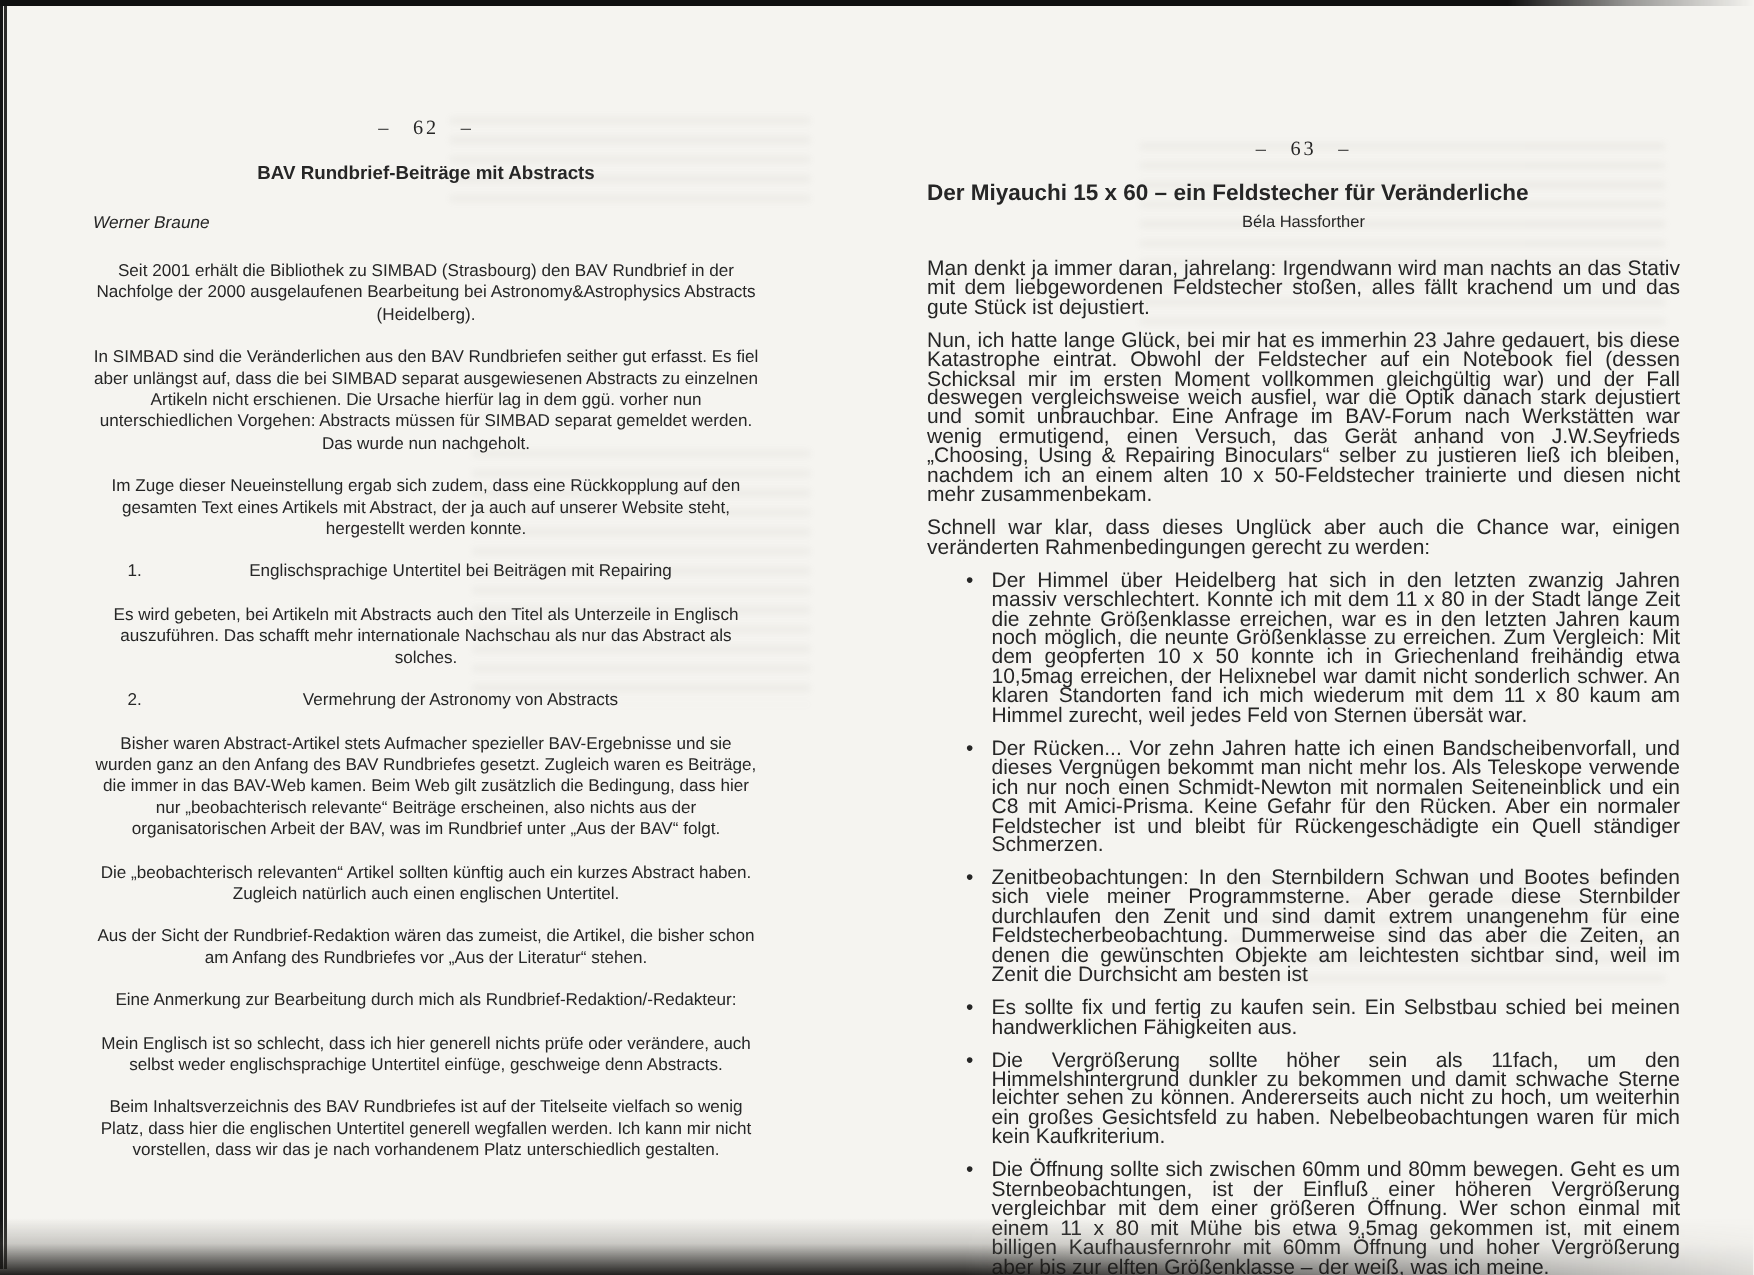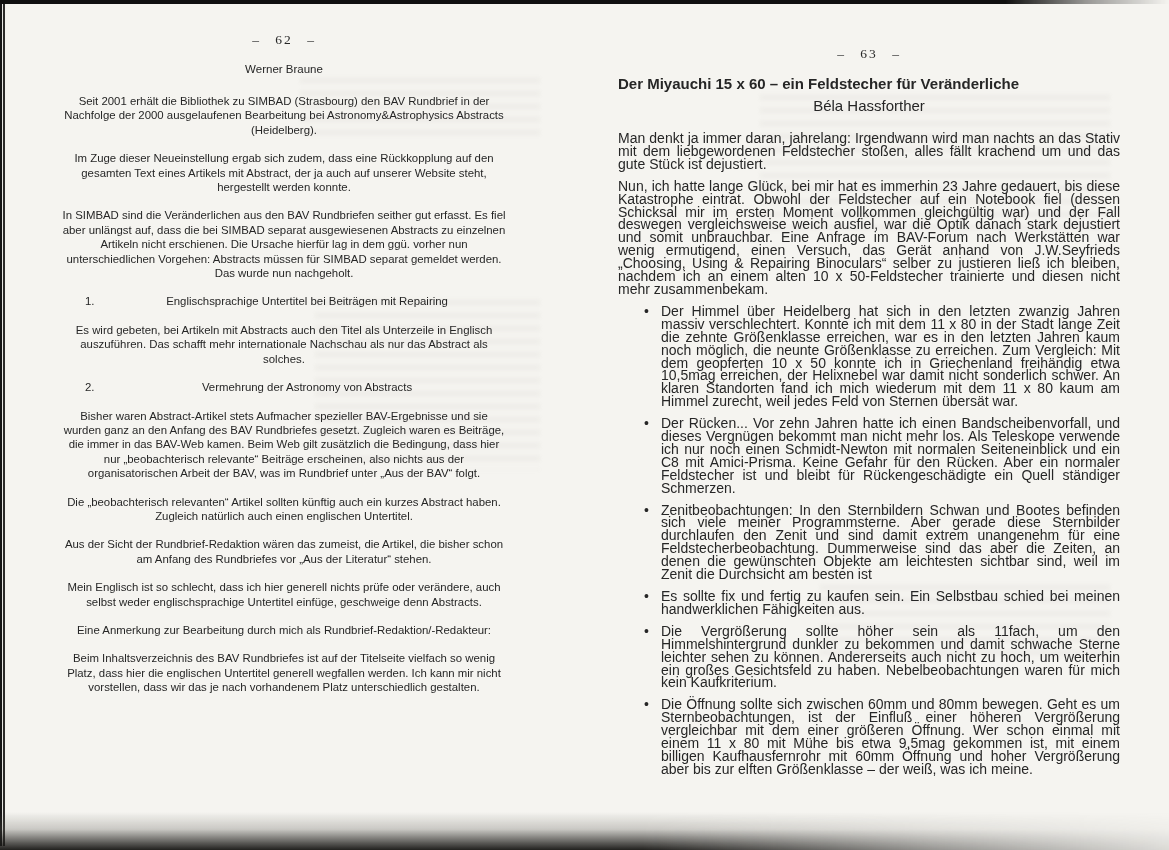--- a/index.html
+++ b/index.html
@@ -4,56 +4,56 @@
 <style>
   html, body {
     margin: 0; padding: 0;
     width: 1169px; height: 850px;
     overflow: hidden;
     background: #f5f4f0;
     font-family: "Liberation Sans", sans-serif;
     color: #262626;
     position: relative;
   }
-  .page { position: absolute; }
+  .page { position: absolute; margin-top: 45px; }
 
   
   #left-page { left: 62px; top: 32px; width: 444px; }
   #left-page .pageno {
     text-align: center;
     font-family: "Liberation Serif", serif;
     font-size: 13.5px; letter-spacing: 2px; word-spacing: 9px;
     margin: 0 0 15px 0;
   }
   #left-page .title {
     font-size: 12.5px; font-weight: bold; text-align: center;
     margin: 0 0 21px 0;
   }
-  #left-page .author { text-align: center; font-size: 11.5px; margin: 0 0 19px 0; }
+  #left-page .author { font-size: 11.5px; margin: 0 0 19px 0; font-style: italic; }
   #left-page p, #left-page .uheading, #left-page .numline {
     font-size: 11.4px; line-height: 14.4px;
     margin: 0 0 14px 0; text-align: center;
   }
   .uheading { text-decoration: underline; }
   .numline { position: relative; padding-left: 46px; }
   .numline .num { position: absolute; left: 23px; }
 
   
   #right-page { left: 618px; top: 46px; width: 502px; }
   #right-page .pageno {
     text-align: center;
     font-family: "Liberation Serif", serif;
     font-size: 13.5px; letter-spacing: 2px; word-spacing: 9px;
     margin: 0 0 13px 0;
   }
   #right-page .title {
     font-size: 15px; font-weight: bold; 
     margin: 0 0 5px 0;
   }
-  #right-page .author { text-align: center; font-size: 15px; margin: 0 0 18px 0; }
+  #right-page .author { text-align: center; font-size: 11px; margin: 0 0 18px 0; }
   #right-page p, #right-page .bullet {
     font-size: 14px; line-height: 12.9px;
     text-align: justify; margin: 0 0 9px 0;
   }
   .bullet { position: relative; margin-left: 26px !important; padding-left: 17px; }
   .bullet .b { position: absolute; left: 0; top: 0; }
 
   
   #edge-left {
     position: absolute; left: 0; top: 0; width: 6px; height: 846px;
@@ -91,54 +91,56 @@
 </head>
 <body>
 
 <div class="ghost" id="ghost-a"></div>
 <div class="ghost" id="ghost-b"></div>
 <div class="ghost" id="ghost-c"></div>
 <div class="ghost" id="ghost-d"></div>
 
 <section class="page" id="left-page">
   <div class="pageno">– 62 –</div>
+  <h1 class="title">BAV Rundbrief-Beiträge mit Abstracts</h1>
   <div class="author">Werner Braune</div>
 
   <p>Seit 2001 erhält die Bibliothek zu SIMBAD (Strasbourg) den BAV Rundbrief in der Nachfolge der 2000 ausgelaufenen Bearbeitung bei Astronomy&amp;Astrophysics Abstracts (Heidelberg).</p>
+  <p>In SIMBAD sind die Veränderlichen aus den BAV Rundbriefen seither gut erfasst. Es fiel aber unlängst auf, dass die bei SIMBAD separat ausgewiesenen Abstracts zu einzelnen Artikeln nicht erschienen. Die Ursache hierfür lag in dem ggü. vorher nun unterschiedlichen Vorgehen: Abstracts müssen für SIMBAD separat gemeldet werden. Das wurde nun nachgeholt.</p>
   <p>Im Zuge dieser Neueinstellung ergab sich zudem, dass eine Rückkopplung auf den gesamten Text eines Artikels mit Abstract, der ja auch auf unserer Website steht, hergestellt werden konnte.</p>
-  <p>In SIMBAD sind die Veränderlichen aus den BAV Rundbriefen seither gut erfasst. Es fiel aber unlängst auf, dass die bei SIMBAD separat ausgewiesenen Abstracts zu einzelnen Artikeln nicht erschienen. Die Ursache hierfür lag in dem ggü. vorher nun unterschiedlichen Vorgehen: Abstracts müssen für SIMBAD separat gemeldet werden. Das wurde nun nachgeholt.</p>
 
 
   <div class="numline">
     <span class="num">1.</span>
     <span>Englischsprachige Untertitel bei Beiträgen mit Repairing</span>
   </div>
 
   <p>Es wird gebeten, bei Artikeln mit Abstracts auch den Titel als Unterzeile in Englisch auszuführen. Das schafft mehr internationale Nachschau als nur das Abstract als solches.</p>
 
   <div class="numline">
     <span class="num">2.</span>
     <span>Vermehrung der Astronomy von Abstracts</span>
   </div>
 
   <p>Bisher waren Abstract-Artikel stets Aufmacher spezieller BAV-Ergebnisse und sie wurden ganz an den Anfang des BAV Rundbriefes gesetzt.  Zugleich waren es Beiträge, die immer in das BAV-Web kamen. Beim Web gilt zusätzlich die Bedingung, dass hier nur „beobachterisch relevante“ Beiträge erscheinen, also nichts aus der organisatorischen Arbeit der BAV, was im Rundbrief unter „Aus der BAV“ folgt.</p>
   <p>Die „beobachterisch relevanten“ Artikel sollten künftig auch ein kurzes Abstract haben. Zugleich natürlich auch einen englischen Untertitel.</p>
   <p>Aus der Sicht der Rundbrief-Redaktion wären das zumeist, die Artikel, die bisher schon am Anfang des Rundbriefes vor „Aus der Literatur“ stehen.</p>
+  <p>Eine Anmerkung zur Bearbeitung durch mich als Rundbrief-Redaktion/-Redakteur:</p>
   <p>Mein Englisch ist so schlecht, dass ich hier generell nichts prüfe oder verändere, auch selbst weder englischsprachige Untertitel einfüge, geschweige denn Abstracts.</p>
-  <p>Eine Anmerkung zur Bearbeitung durch mich als Rundbrief-Redaktion/-Redakteur:</p>
   <p>Beim Inhaltsverzeichnis des BAV Rundbriefes ist auf der Titelseite vielfach so wenig Platz, dass hier die englischen Untertitel generell wegfallen werden. Ich kann mir nicht vorstellen, dass wir das je nach vorhandenem Platz unterschiedlich gestalten.</p>
 </section>
 
 <section class="page" id="right-page">
   <div class="pageno">– 63 –</div>
   <h1 class="title">Der Miyauchi 15 x 60 – ein Feldstecher für Veränderliche</h1>
   <div class="author">Béla Hassforther</div>
 
   <p>Man denkt ja immer daran, jahrelang: Irgendwann wird man nachts an das Stativ mit dem liebgewordenen Feldstecher stoßen, alles fällt krachend um und das gute Stück ist dejustiert.</p>
   <p>Nun, ich hatte lange Glück, bei mir hat es immerhin 23 Jahre gedauert, bis diese Katastrophe eintrat. Obwohl der Feldstecher auf ein Notebook fiel (dessen Schicksal mir im ersten Moment vollkommen gleichgültig war) und der Fall deswegen vergleichsweise weich ausfiel, war die Optik danach stark dejustiert und somit unbrauchbar. Eine Anfrage im BAV-Forum nach Werkstätten war wenig ermutigend, einen Versuch, das Gerät anhand von J.W.Seyfrieds „Choosing, Using &amp; Repairing Binoculars“ selber zu justieren ließ ich bleiben, nachdem ich an einem alten 10 x 50-Feldstecher trainierte und diesen nicht mehr zusammenbekam.</p>
+  <p>Schnell war klar, dass dieses Unglück aber auch die Chance war, einigen veränderten Rahmenbedingungen gerecht zu werden:</p>
 
   <div class="bullet">
     <span class="b">•</span>
     <span>Der Himmel über Heidelberg hat sich in den letzten zwanzig Jahren massiv verschlechtert. Konnte ich mit dem 11 x 80 in der Stadt lange Zeit die zehnte Größenklasse erreichen, war es in den letzten Jahren kaum noch möglich, die neunte Größenklasse zu erreichen. Zum Vergleich: Mit dem geopferten 10 x 50 konnte ich in Griechenland freihändig etwa 10,5mag erreichen, der Helixnebel war damit nicht sonderlich schwer. An klaren Standorten fand ich mich wiederum mit dem 11 x 80 kaum am Himmel zurecht, weil jedes Feld von Sternen übersät war.</span>
   </div>
   <div class="bullet">
     <span class="b">•</span>
     <span>Der Rücken... Vor zehn Jahren hatte ich einen Bandscheibenvorfall, und dieses Vergnügen bekommt man nicht mehr los. Als Teleskope verwende ich nur noch einen Schmidt-Newton mit normalen Seiteneinblick und ein C8 mit Amici-Prisma. Keine Gefahr für den Rücken. Aber ein normaler Feldstecher ist und bleibt für Rückengeschädigte ein Quell ständiger Schmerzen.</span>
   </div>
   <div class="bullet">

